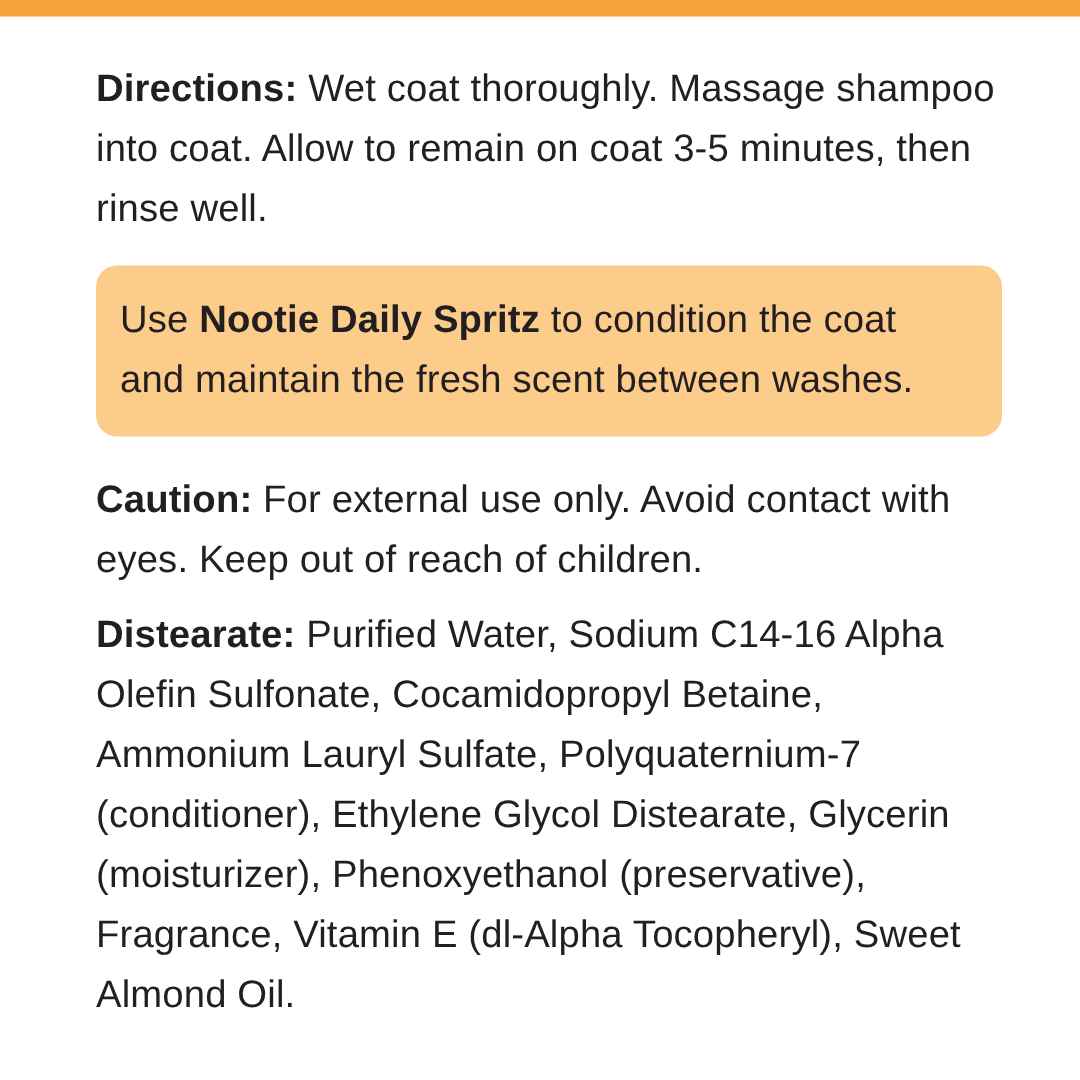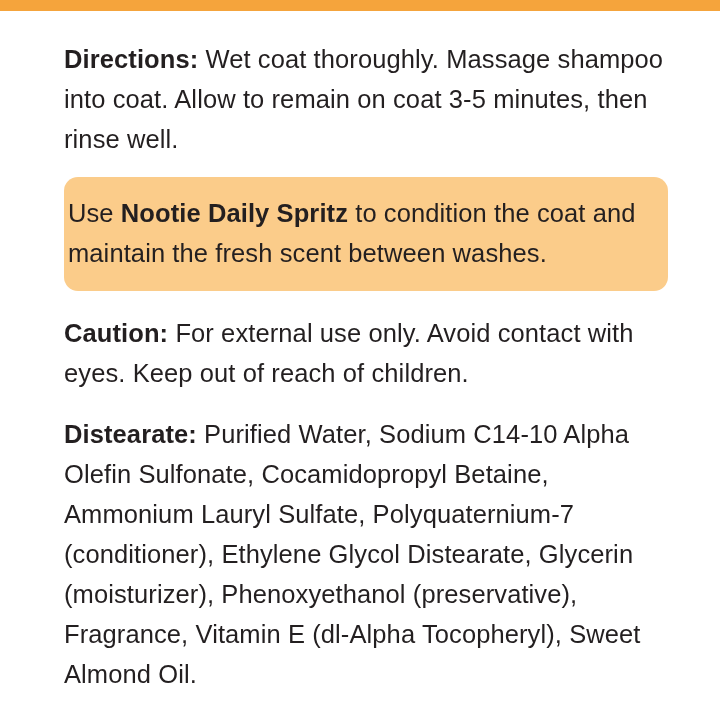--- a/index.html
+++ b/index.html
@@ -42,31 +42,31 @@
     letter-spacing: 0.1px;
     margin: 0 0 16px 0;
     color: #231f20;
   }
   .para .lead {
     font-weight: bold;
   }
   .callout {
     background: #fbcc8a;
     border-radius: 14px;
-    padding: 16px 22px 18px 4px;
+    padding: 16px 22px 18px 16px;
     margin: 18px 0 22px 0;
   }
   .callout .para {
     margin: 0;
   }
   .callout strong {
     font-weight: bold;
   }
   .mb-sm {
-    margin-bottom: 21px;
+    margin-bottom: 10px;
   }
   .ingredients {
     margin-bottom: 0;
   }
 </style>
 </head>
 <body>
 
 <div class="page">
 
@@ -75,16 +75,16 @@
   <div class="content">
 
     <p class="para"><span class="lead">Directions:</span><span> Wet coat thoroughly. Massage shampoo into coat. Allow to remain on coat 3-5 minutes, then rinse well.</span></p>
 
     <div class="callout">
       <p class="para"><span>Use </span><strong>Nootie Daily Spritz</strong><span> to condition the coat and maintain the fresh scent between washes.</span></p>
     </div>
 
     <p class="para mb-sm"><span class="lead">Caution:</span><span> For external use only. Avoid contact with eyes. Keep out of reach of children.</span></p>
 
-    <p class="para ingredients"><span class="lead">Distearate:</span><span> Purified Water, Sodium C14-10 Alpha Olefin Sulfonate, Cocamidopropyl Betaine, Ammonium Lauryl Sulfate, Polyquaternium-7 (conditioner), Ethylene Glycol Distearate, Glycerin (moisturizer), Phenoxyethanol (preservative), Fragrance, Vitamin E (dl-Alpha Tocopheryl), Sweet Almond Oil.</span></p>
+    <p class="para ingredients"><span class="lead">Distearate:</span><span> Purified Water, Sodium C14-16 Alpha Olefin Sulfonate, Cocamidopropyl Betaine, Ammonium Lauryl Sulfate, Polyquaternium-7 (conditioner), Ethylene Glycol Distearate, Glycerin (moisturizer), Phenoxyethanol (preservative), Fragrance, Vitamin E (dl-Alpha Tocopheryl), Sweet Almond Oil.</span></p>
 
   </div>
 </div>
 
 </body></html>

